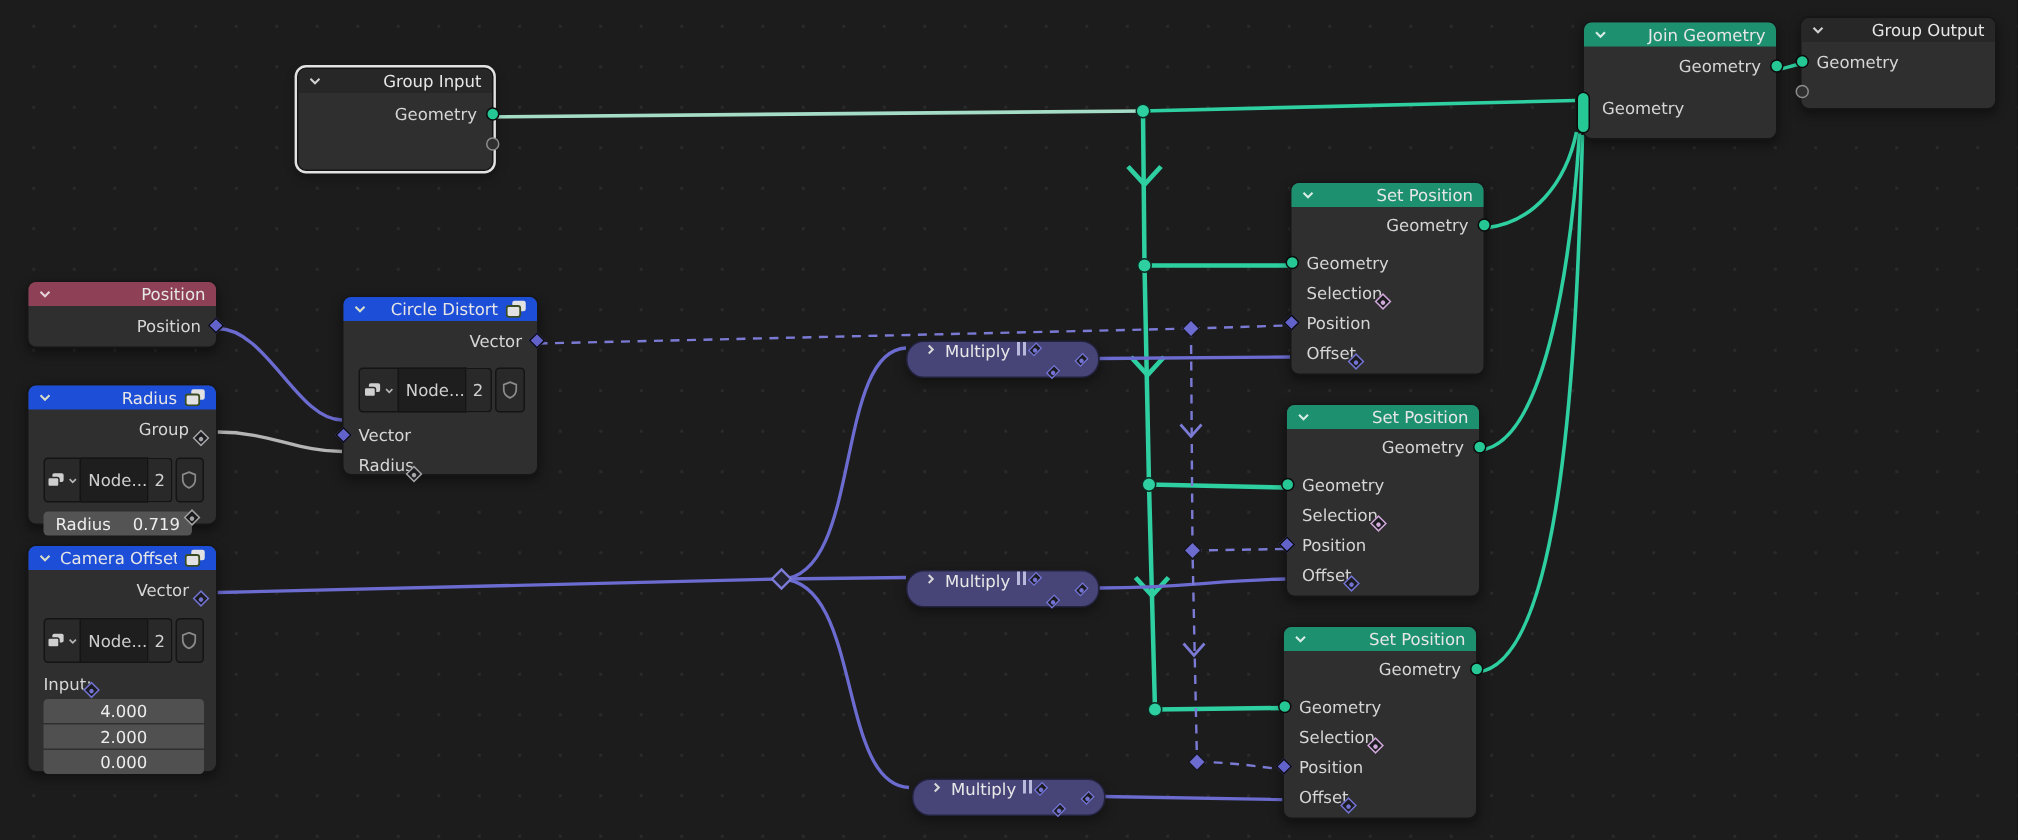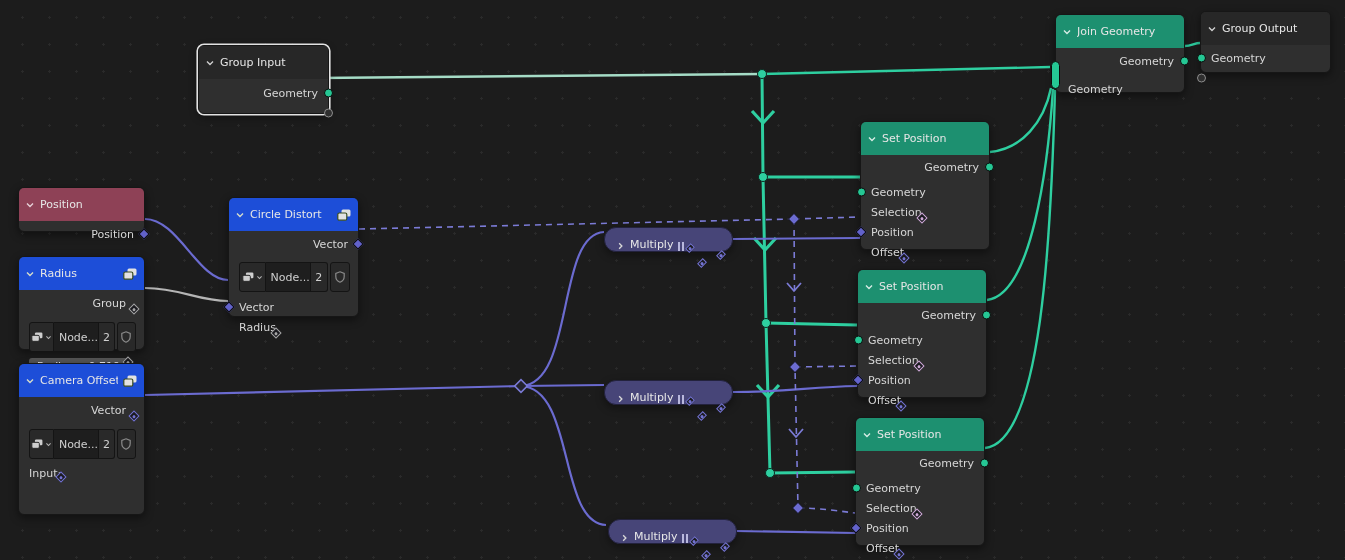--- a/index.html
+++ b/index.html
@@ -22,22 +22,22 @@
   .arrow-g{stroke:#2ecfa0;stroke-width:3.2;fill:none;}
   .arrow-p{stroke:#7b7bd6;stroke-width:1.8;fill:none;}
 
   .node{
     position:absolute; background:#2f2f2f; border:1px solid #161616;
     border-radius:6px; box-shadow:0 3px 8px rgba(0,0,0,.45); z-index:2;
     box-sizing:border-box;
   }
   .node.sel{box-shadow:0 0 0 1.6px #e2e2e2, 0 3px 8px rgba(0,0,0,.45);}
   .hdr{
-    height:33px; display:flex; align-items:center; gap:5px;
-    padding:0 7px 0 6px; border-radius:5px 5px 0 0; color:#e6e6e6;
+    height:16px; display:flex; align-items:center; gap:5px;
+    padding:0 7px 0 6px; border-radius:5px 5px 0 0; color:#e6e6e6;text-align:right;
   }
   .hdr .title{flex:1; font-size:11px; white-space:nowrap; overflow:hidden;}
   .hdr-dark{background:#272727;}
   .hdr-teal{background:#1d9070;}
   .hdr-green{background:#1d4ed8;}
   .hdr-maroon{background:#8e4156;}
   .chev{display:flex;align-items:center;}
   .hicon{display:flex;align-items:center;}
 
   .row{position:relative; height:20px; display:flex; align-items:center;
@@ -77,21 +77,21 @@
        display:flex; align-items:center; justify-content:space-between;
        padding:0 8px; color:#ededed; font-size:11px;}
   .vstack{margin:0 8px 0 10px;}
   .vfield{height:16px; background:#505050; margin-bottom:1px; display:flex;
        align-items:center; justify-content:center; color:#ededed; font-size:11px;}
   .vfield.first{border-radius:3px 3px 0 0;}
   .vfield.last{border-radius:0 0 3px 3px; margin-bottom:0;}
 
   .mulnode{position:absolute; width:129px; height:25px; background:#474578;
        border:1px solid #23223d; border-radius:12px; z-index:2;
-       display:flex; align-items:flex-end; padding:0 12px 0 11px; gap:5px;
+       display:flex; align-items:flex-start; padding:0 12px 0 11px; gap:5px;
        box-sizing:border-box; color:#e8e8e8; box-shadow:0 3px 8px rgba(0,0,0,.4);}
   .mulnode .title{flex:1; font-size:11px;}
   .bars{display:flex; gap:2px; margin-right:2px;}
   .bars i{display:block; width:2px; height:9px; background:#b9b8dd;}
 </style>
 </head>
 <body>
 
 <div id="canvas">
 
@@ -253,20 +253,25 @@
       <span class="seg seg-shield">
           <svg width="10" height="12" viewBox="0 0 10 12">
             <path d="M5 0.8 L9.2 2.4 V5.5 C9.2 8.4 7.4 10.3 5 11.2 C2.6 10.3 0.8 8.4 0.8 5.5 V2.4 Z" fill="none" stroke="#8a8a8a" stroke-width="1.2"></path>
           </svg>
         </span>
     </div>
     <div class="row" style="margin-top:6px;height:16px">
       <span class="lbl">Input:</span>
       <span class="sock left dia dot"></span>
     </div>
+    <div class="vstack" style="margin-top:2px">
+      <div class="vfield first">4.000</div>
+      <div class="vfield">2.000</div>
+      <div class="vfield last">0.000</div>
+    </div>
   </div>
 
   <div class="node" style="left:228px;top:197px;width:131px;height:120px">
     <div class="hdr hdr-green">
       <span class="chev">
           <svg width="10" height="10" viewBox="0 0 10 10">
             <path d="M2 3.5 L5 6.5 L8 3.5" fill="none" stroke="#d7ddc9" stroke-width="1.4"></path>
           </svg>
         </span>
       <span class="title">Circle Distort</span>

